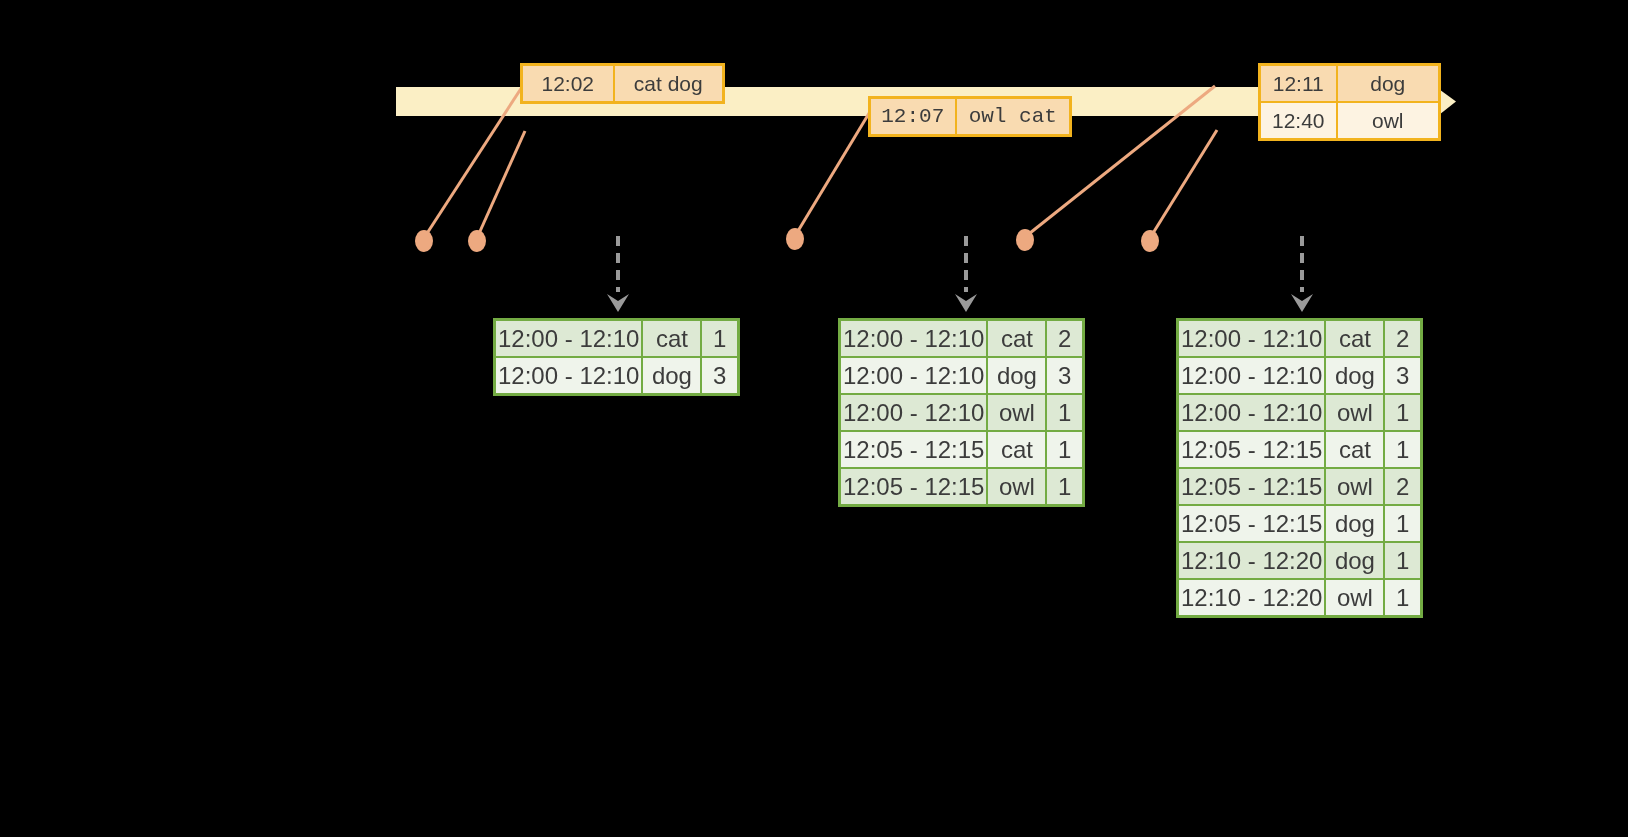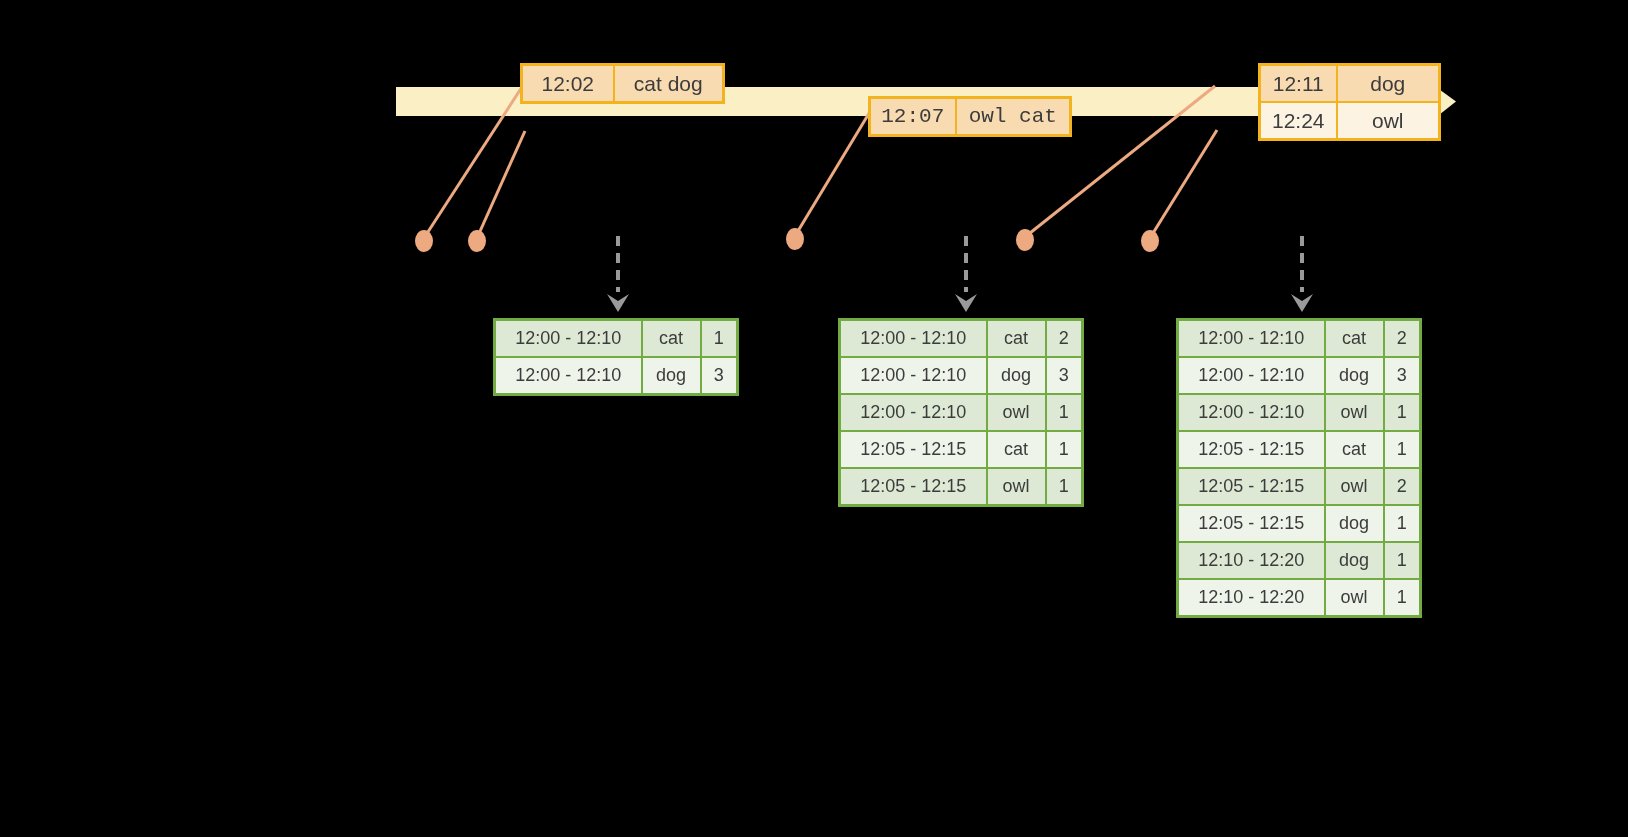--- a/index.html
+++ b/index.html
@@ -22,21 +22,21 @@
     border:2px solid var(--event-border-gold,#F2B31E);
     height:35px;text-align:center;font-size:21px;padding:0 4px;
   }
   .event-table tr.dark td{background:var(--event-row-dark,#F9DBB1);}
   .event-table tr.light td{background:var(--event-row-light,#FDF3E2);}
 
   
   .result-table{border:3px solid var(--result-border-green,#73AB43);}
   .result-table td{
     border:2px solid var(--result-border-green,#73AB43);
-    height:35px;text-align:center;font-size:18px;padding:0 2px;
+    height:35px;text-align:center;font-size:24px;padding:0 2px;
   }
   .result-table tr:nth-child(odd) td{background:var(--result-row-dark,#DDE9D4);}
   .result-table tr:nth-child(even) td{background:var(--result-row-light,#EFF4EB);}
 
   .tbl-a{left:520px;top:63px;}
   .tbl-b{left:868px;top:96px;font-family:Liberation Mono, monospace;}
   .tbl-c{left:1258px;top:63px;}
   .res-1{left:493px;top:318px;}
   .res-2{left:838px;top:318px;}
   .res-3{left:1176px;top:318px;}
@@ -109,21 +109,21 @@
     <colgroup>
         <col style="width:77px">
         <col style="width:103px">
       </colgroup>
     <tbody>
         <tr class="dark">
       <td>12:11</td>
       <td>dog</td>
     </tr>
     <tr class="light">
-      <td>12:24</td>
+      <td>12:40</td>
       <td>owl</td>
     </tr>
   </tbody>
     </table>
 
   <table class="result-table res-1">
     <colgroup>
         <col style="width:147px">
         <col style="width:59px">
         <col style="width:37px">

